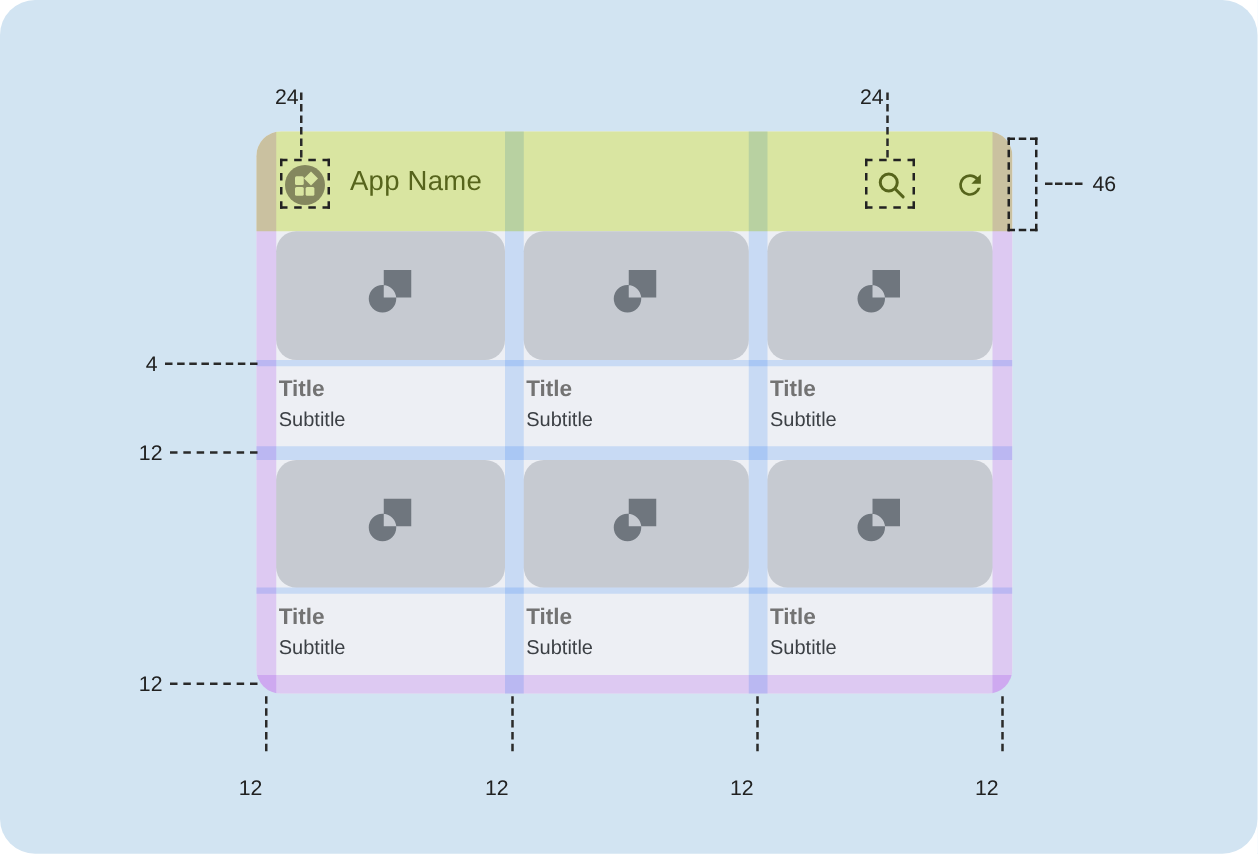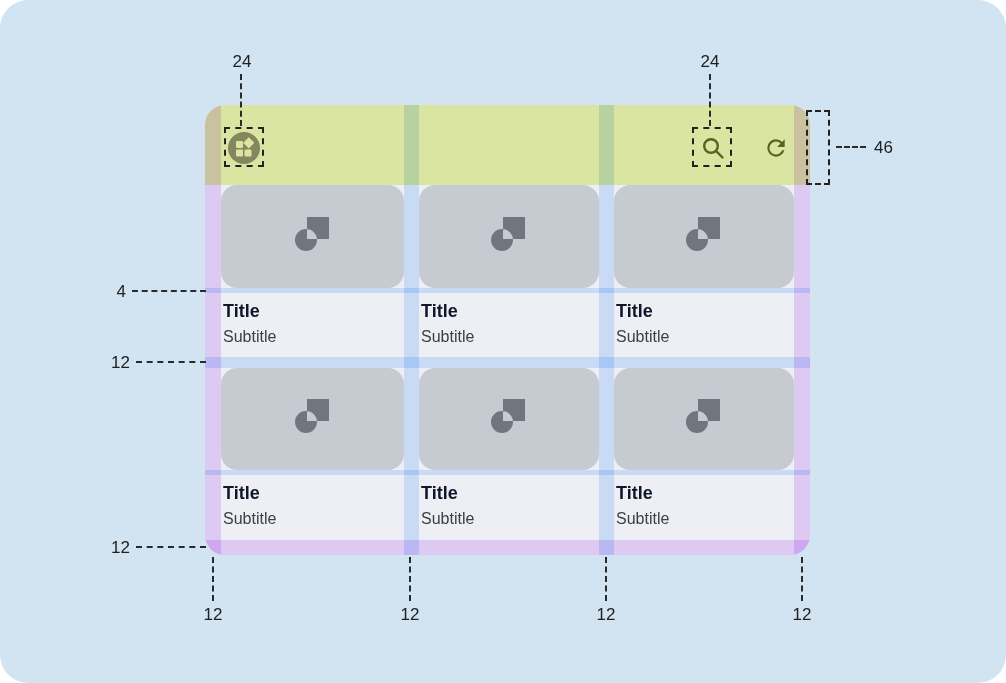--- a/index.html
+++ b/index.html
@@ -10,21 +10,21 @@
   .mockup { position:absolute; left:205px; top:105px; width:605px; height:450px; border-radius:20px; overflow:hidden; background:#edeff4; }
   .appbar { position:absolute; left:0; top:0; width:605px; height:80px; background:#d9e5a1; }
   .app-icon-btn { position:absolute; left:23px; top:27px; width:32px; height:32px; border:none; background:transparent; padding:0; cursor:pointer; }
   .appbar-title { position:absolute; left:75px; top:0; height:80px; line-height:80px; font-size:22px; font-weight:500; color:#56641c; letter-spacing:.2px; }
   .icon-btn { position:absolute; top:30px; width:26px; height:26px; border:none; background:transparent; padding:0; cursor:pointer; }
   .search-btn { left:495px; }
   .refresh-btn { left:558px; }
 
   .card-img { position:absolute; background:#c6cad1; border-radius:16px; display:flex; align-items:center; justify-content:center; }
   .card-txt { position:absolute; padding:5px 0 0 2px; }
-  .card-title { font-size:18px; line-height:26px; font-weight:700; color:#0f172a; }
+  .card-title { font-size:18px; line-height:26px; font-weight:700; color:#737373; }
   .card-sub { font-size:16px; line-height:25px; font-weight:400; color:#3c4045; }
   .c1 { left:16px;  width:183px; }
   .c2 { left:214px; width:180px; }
   .c3 { left:409px; width:180px; }
   .r1i { top:80px;  height:103px; }
   .r2i { top:263px; height:102px; }
   .r1t { top:188px; height:64px; }
   .r2t { top:370px; height:65px; }
 
   
@@ -38,41 +38,42 @@
   .hline-1 { left:0; top:183px; width:605px; height:5px; }
   .hband   { left:0; top:252px; width:605px; height:11px; }
   .hline-2 { left:0; top:365px; width:605px; height:5px; }
   .hbottom { left:0; top:435px; width:605px; height:15px; }
 
   
   .ann { position:absolute; color:#212121; font-size:17px; font-weight:500; line-height:19px; }
   .vdash { position:absolute; width:0; border-left:2px dashed #2a2a2a; }
   .hdash { position:absolute; height:0; border-top:2px dashed #2a2a2a; }
   .dash-box { position:absolute; border:2px dashed #222; background:transparent; }
-  .ta-c { text-align:center; } .ta-r { text-align:right; } .ta-l { text-align:left; }
+  .ta-c { text-align:left;margin-top:16px; } .ta-r { text-align:right; } .ta-l { text-align:left; }
 </style>
 </head>
 <body>
 
 <div class="canvas">
 
   <div class="mockup">
 
     <div class="appbar">
       <button class="app-icon-btn">
         <span>
           <svg width="32" height="32" viewBox="0 0 32 32">
             <circle cx="16" cy="16" r="16" fill="#84875e"></circle>
             <rect x="8" y="9" width="7" height="7" rx="1.2" fill="#d9e5a1"></rect>
             <rect x="8" y="17.5" width="7" height="7" rx="1.2" fill="#d9e5a1"></rect>
             <rect x="16.5" y="17.5" width="7" height="7" rx="1.2" fill="#d9e5a1"></rect>
             <polygon points="20.8,5.2 26.4,10.8 20.8,16.4 15.2,10.8" fill="#d9e5a1"></polygon>
           </svg>
         </span>
       </button>
+      <div class="appbar-title">App Name</div>
       <button class="icon-btn search-btn">
         <span>
           <svg width="26" height="26" viewBox="0 0 26 26" fill="none" stroke="#56641c" stroke-width="2.4" stroke-linecap="round">
             <circle cx="11" cy="11" r="6.8"></circle>
             <line x1="16.2" y1="16.2" x2="22.5" y2="22.5"></line>
           </svg>
         </span>
       </button>
       <button class="icon-btn refresh-btn">
         <span>

